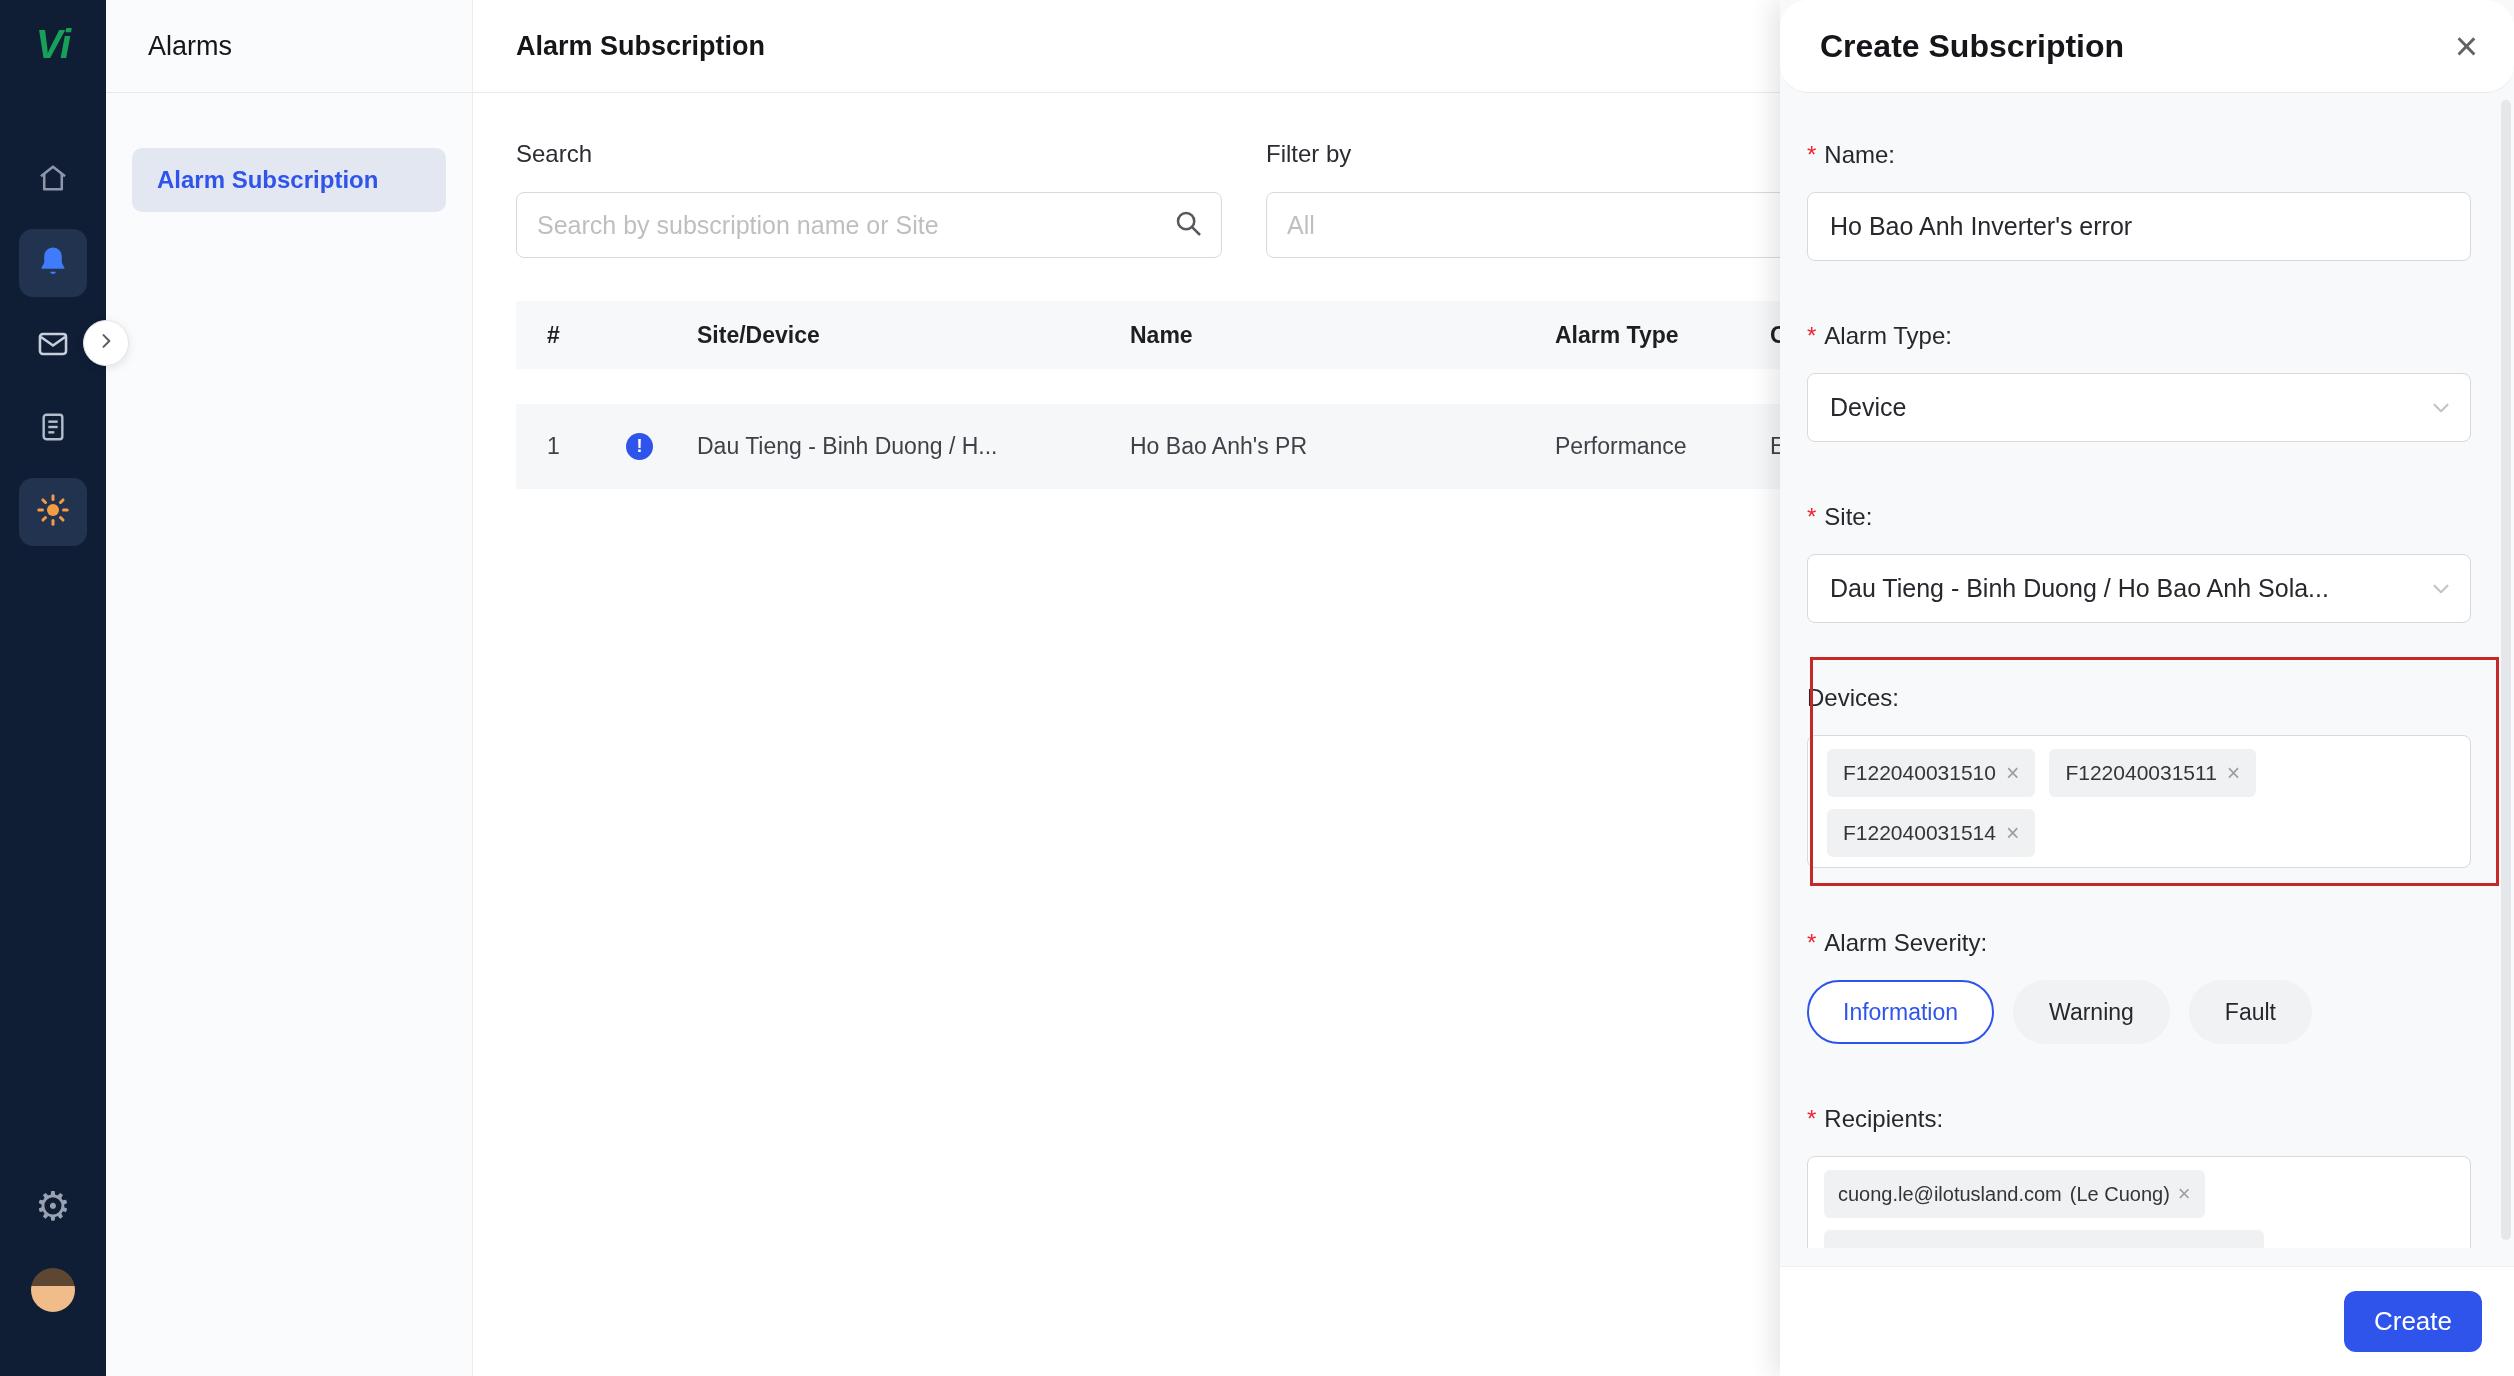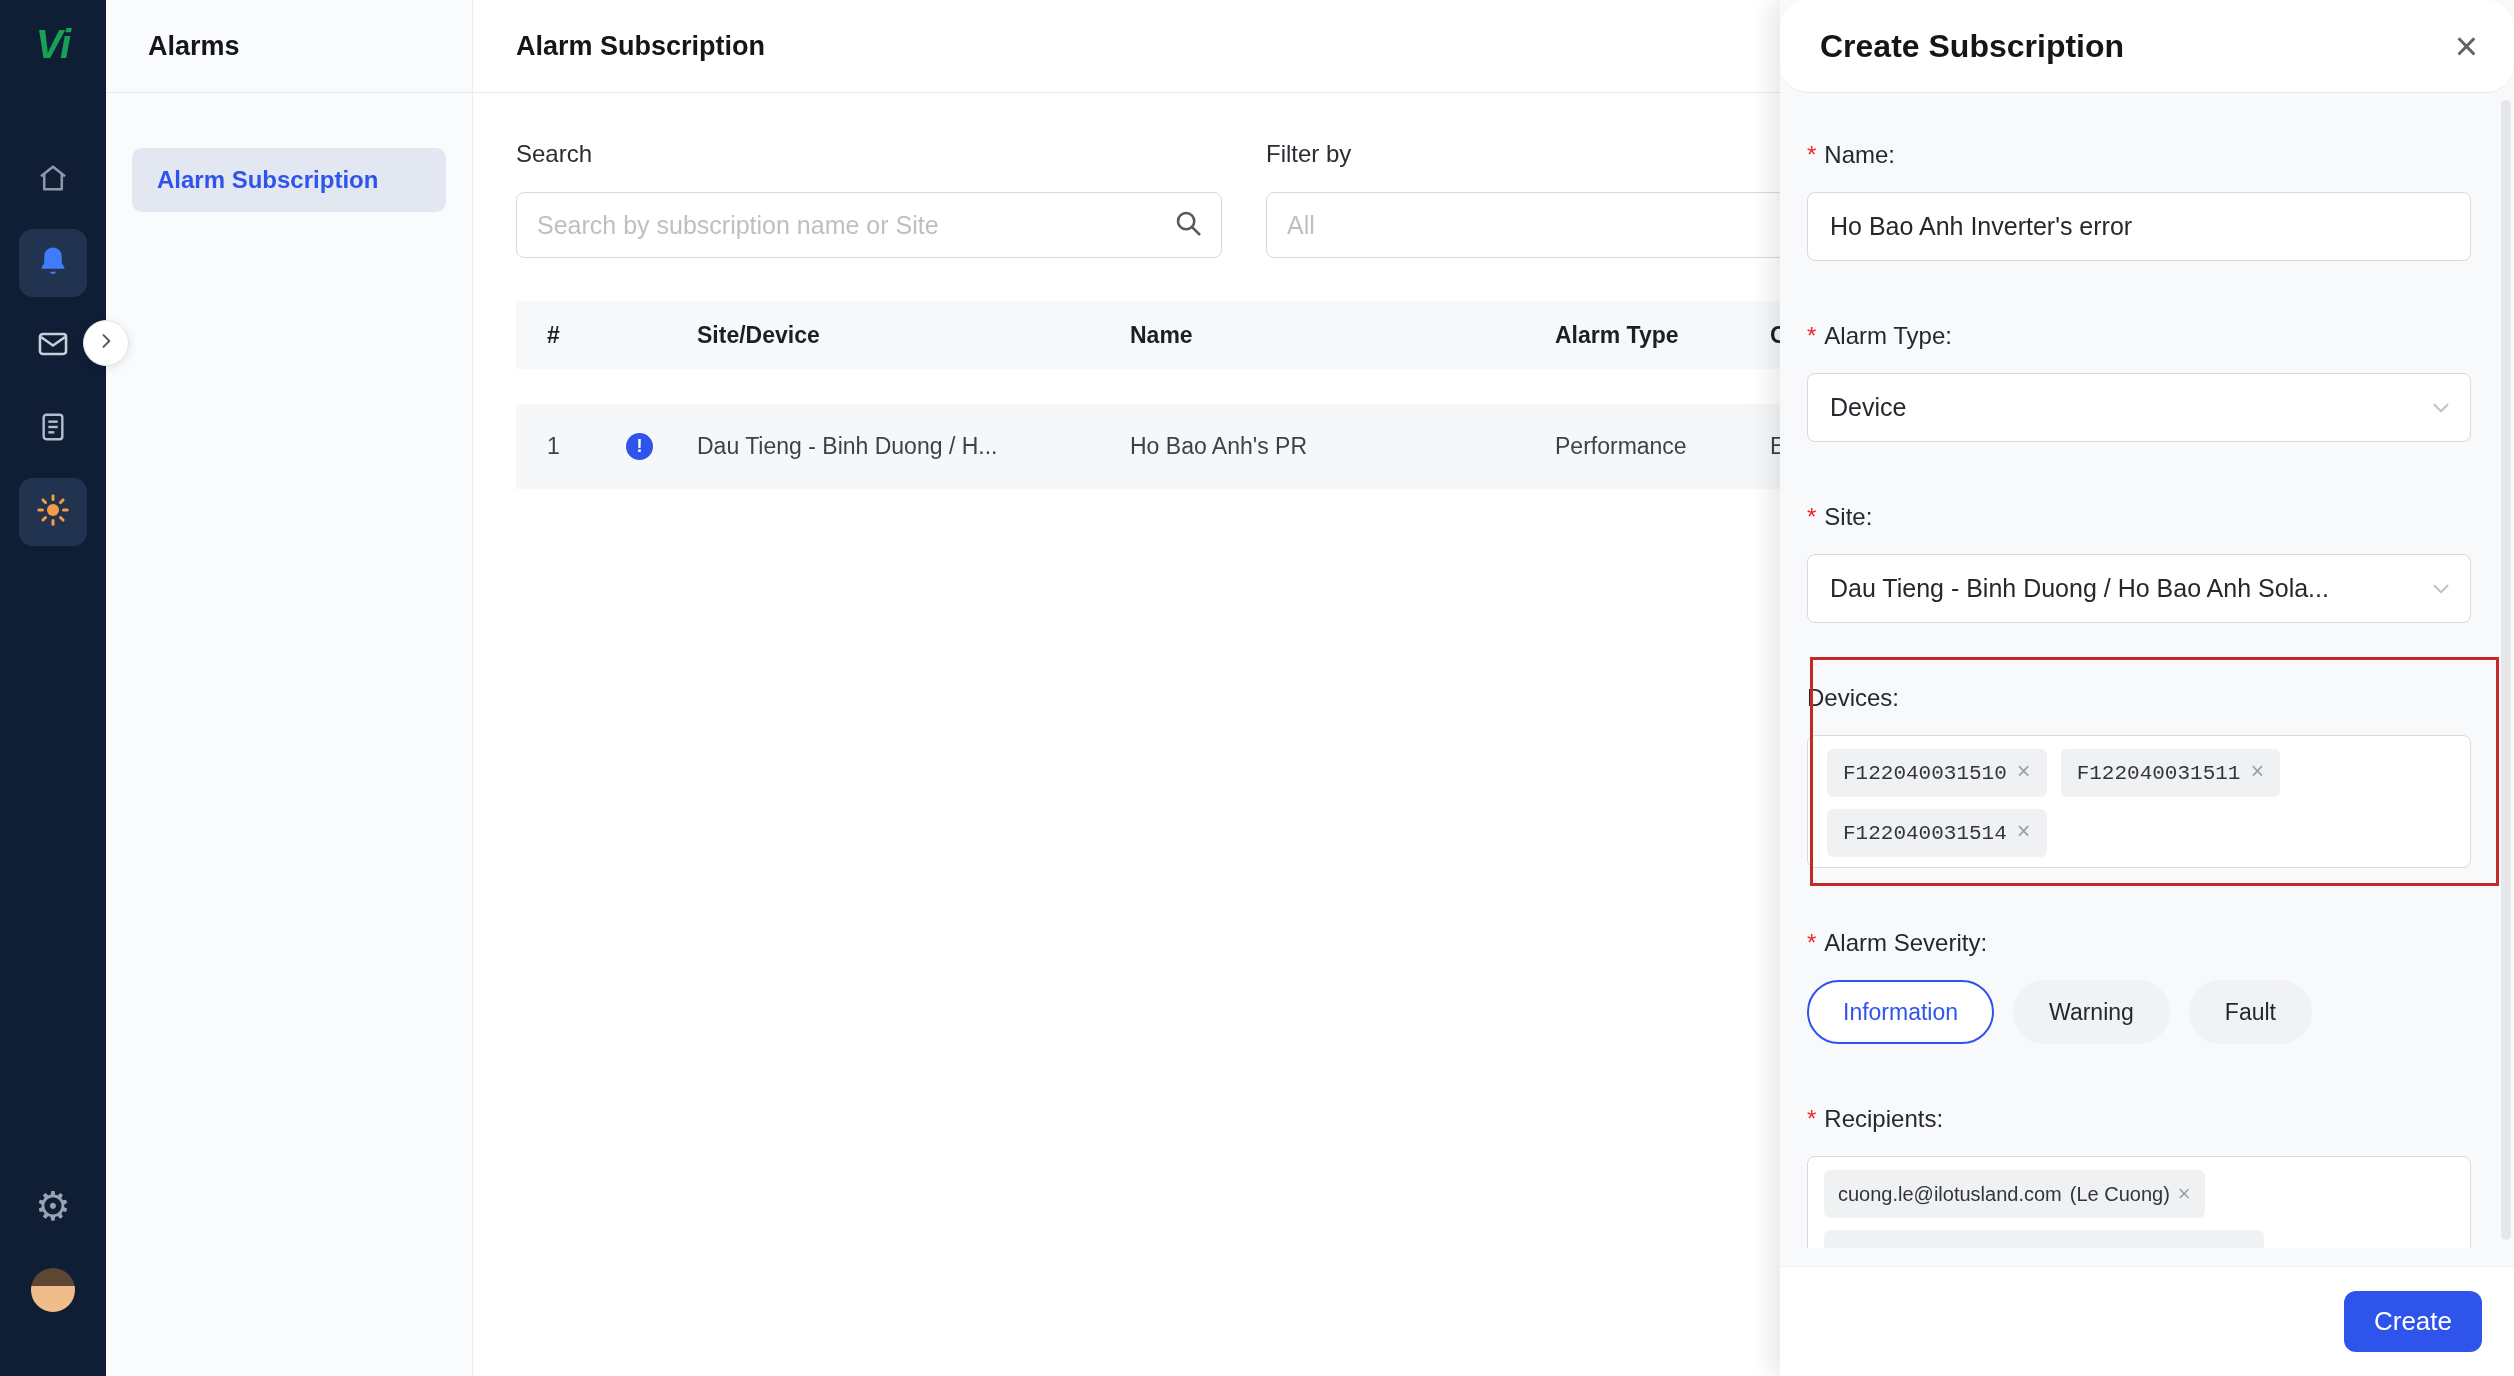--- a/index.html
+++ b/index.html
@@ -18,21 +18,21 @@
   .gear { position:absolute; top:1172px; left:0; width:106px; height:68px; display:flex; align-items:center; justify-content:center;
           font-size:40px; color:#99a2b2; cursor:pointer; }
   .avatar { position:absolute; top:1268px; left:31px; width:44px; height:44px; border-radius:50%;
             background:linear-gradient(180deg,#5d4733 0%,#5d4733 42%,#f0bd8a 42%); cursor:pointer; }
   .collapse-btn { position:absolute; left:83px; top:320px; width:46px; height:46px; border-radius:50%; background:#fff;
                   border:1px solid #e3e5e8; box-shadow:0 2px 10px rgba(0,0,0,.10); z-index:31;
                   display:flex; align-items:center; justify-content:center; cursor:pointer; }
   
   .subnav { position:absolute; left:106px; top:0; width:367px; height:100%; background:#fafbfc; border-right:1px solid #ececee; z-index:5; }
   .subnav-header { height:93px; border-bottom:1px solid #e8e9eb; display:flex; align-items:center; padding-left:42px; }
-  .subnav-title { font-size:27px; font-weight:700; color:#15161a; }
+  .subnav-title { font-size:27px; font-weight:400; color:#15161a; }
   .subnav-list { padding:55px 26px 0; display:flex; flex-direction:column; gap:19px; }
   .subnav-item { height:64px; border-radius:10px; display:flex; align-items:center; padding-left:25px;
                  font-size:24px; color:#3c3f46; cursor:pointer; }
   .subnav-item.active { background:#e3e7f2; color:#2f54eb; font-weight:600; }
   
   .main { position:absolute; left:473px; top:0; right:0; height:100%; background:#fff; z-index:1; }
   .main-header { height:93px; border-bottom:1px solid #e8e9eb; display:flex; align-items:center; padding-left:43px; }
   .main-title { font-size:27px; font-weight:700; color:#15161a; }
   .field-caption { position:absolute; top:140px; font-size:24px; color:#2b2d33; }
   .search-caption { left:43px; } .filter-caption { left:793px; }
@@ -62,21 +62,21 @@
                   color:#606468; line-height:1; cursor:pointer; }
   .drawer-body { position:absolute; top:93px; left:0; right:0; bottom:110px; padding:47px 43px 0 27px; overflow:hidden; }
   .f-label { display:flex; align-items:flex-start; font-size:24px; color:#26282d; line-height:30px; margin-bottom:22px; }
   .req { color:#f5222d; margin-right:8px; }
   .control { height:69px; width:100%; background:#fff; border:1px solid #d9d9d9; border-radius:8px; margin-bottom:60px;
              display:flex; align-items:center; padding:0 22px; font-size:25px; color:#26282d; position:relative; }
   input.control { font-family:inherit; outline:none; }
   .select { cursor:pointer; padding-right:32px; white-space:nowrap; overflow:hidden; }
   .select .chev { position:absolute; right:16px; top:50%; transform:translateY(-50%); display:flex; }
   .devices-box { height:133px; background:#fff; border:1px solid #d9d9d9; border-radius:8px; margin-bottom:60px;
-                 padding:13px 19px; display:flex; flex-wrap:wrap; gap:12px 14px; align-content:flex-start;font-family:Liberation Mono, monospace; }
+                 padding:13px 19px; display:flex; flex-wrap:wrap; gap:12px 14px; align-content:flex-start; }
   .tag { height:48px; background:#f0f1f3; border-radius:6px; display:inline-flex; align-items:center;
          padding:0 16px; font-size:21px; color:#33353a; gap:10px; }
   .tag .x { color:#9b9ea3; font-size:23px; line-height:1; cursor:pointer; }
   .pills { display:flex; gap:19px; margin-bottom:60px; }
   .pill { height:64px; border-radius:32px; background:#f1f2f4; display:inline-flex; align-items:center;
           padding:0 34px; font-size:23px; color:#26282d; cursor:pointer; border:2px solid transparent; }
   .pill.selected { background:#fff; border-color:#2f54eb; color:#2f54eb; }
   .recipients-clip { height:92px; overflow:hidden; }
   .recipients-box { min-height:150px; background:#fff; border:1px solid #d9d9d9; border-radius:8px; padding:13px 16px; }
   .r-tag { height:48px; background:#f0f1f3; border-radius:6px; display:inline-flex; align-items:center;

